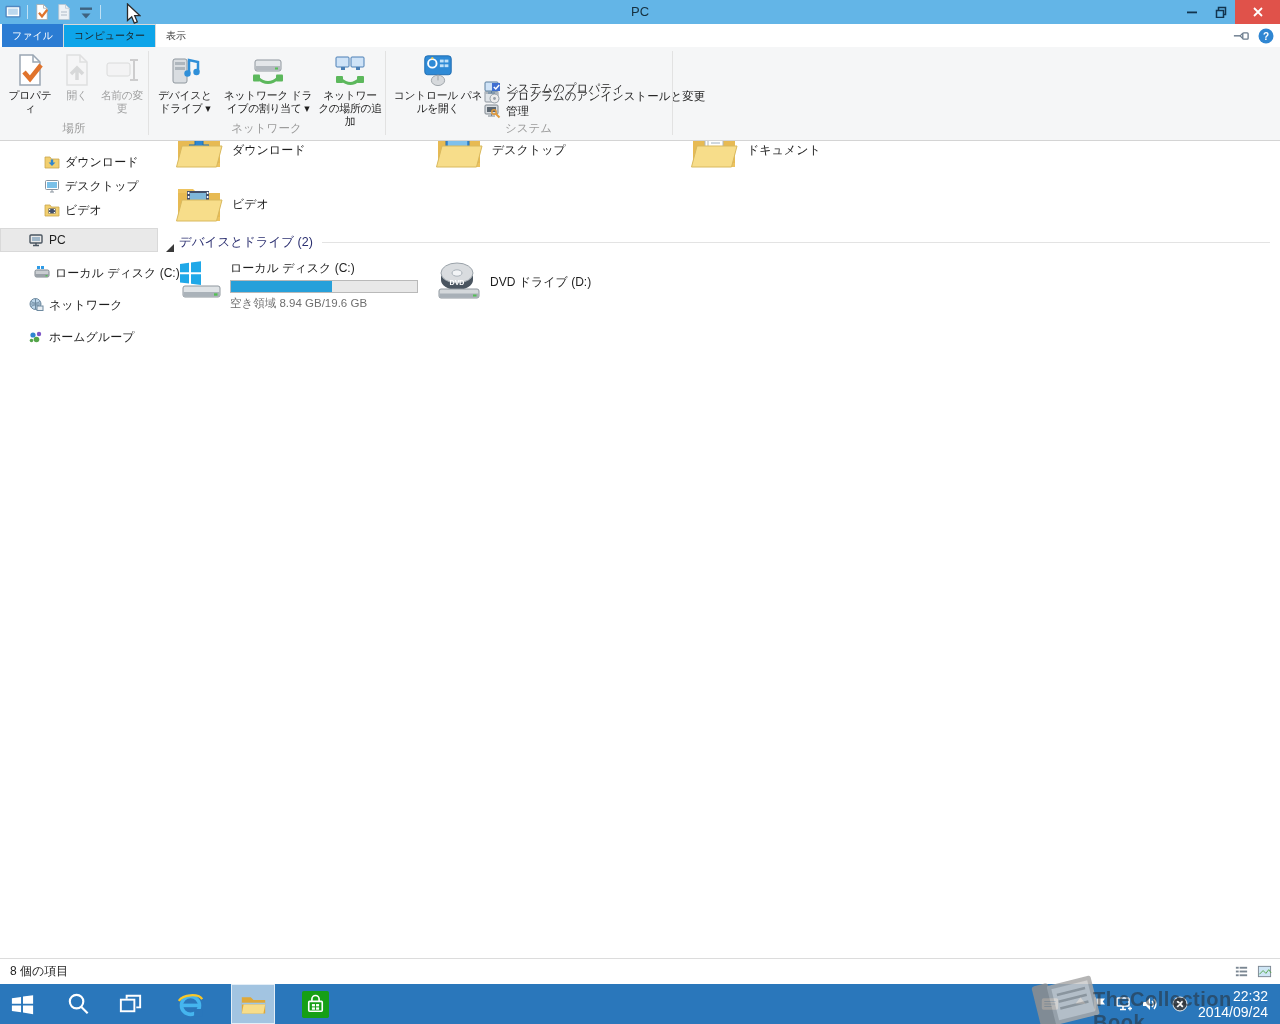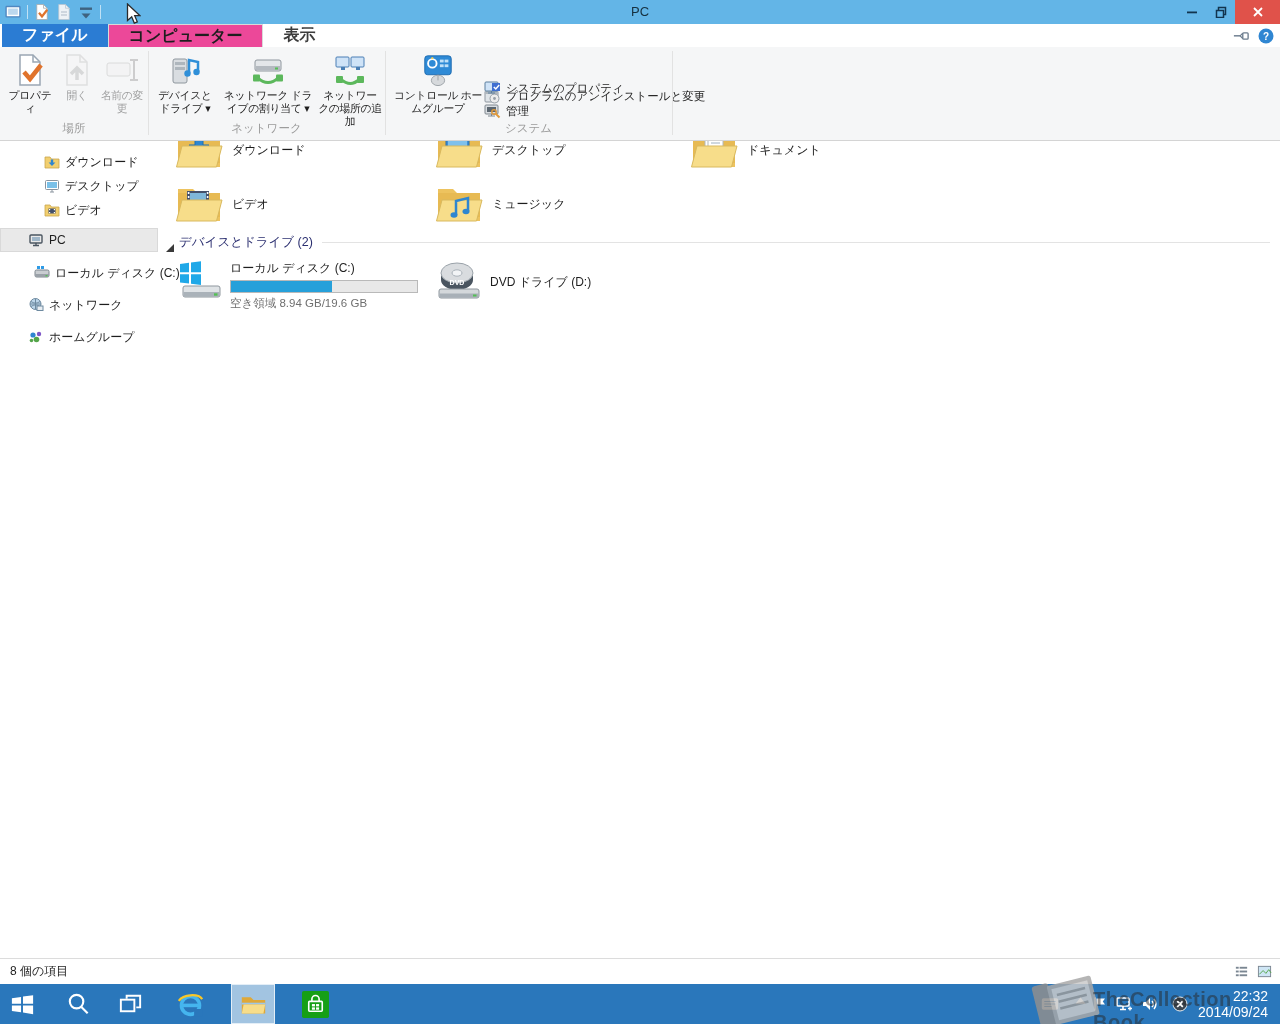--- a/index.html
+++ b/index.html
@@ -12,23 +12,23 @@
   .qsep{width:1px;height:14px;background:rgba(255,255,255,.6);margin:0 3px;}
   .wtitle{position:absolute;left:0;top:0;width:100%;height:24px;line-height:24px;text-align:center;
           font-size:13px;color:#16303f;}
   .wcontrols{position:absolute;right:0;top:0;height:24px;display:flex;z-index:2;}
   .wbtn{width:29px;height:24px;display:flex;align-items:center;justify-content:center;}
   .wbtn.close{width:45px;background:#e0524a;}
   .wbtn svg{width:12px;height:12px;}
   
   .tabrow{position:absolute;left:0;top:24px;width:1280px;height:23px;background:#fff;z-index:25;}
   .tabs{display:flex;height:23px;align-items:stretch;}
-  .tab{padding:0 20px;display:flex;align-items:center;font-size:16px;color:#3c3c3c;font-weight:bold;}
+  .tab{padding:0 10px;display:flex;align-items:center;font-size:10px;color:#3c3c3c;}
   .tab.t-file{background:#2b7cd3;color:#fff;margin-left:2px;}
-  .tab.t-active{background:#ec4899;border:1px solid #d9d9d9;border-bottom:none;color:#1e1e1e;}
+  .tab.t-active{background:#0ea5e9;border:1px solid #d9d9d9;border-bottom:none;color:#1e1e1e;}
   .tabright{position:absolute;right:6px;top:4px;display:flex;gap:9px;align-items:center;}
   .tabright .ticon{width:16px;height:16px;}
   
   .ribbon{position:absolute;left:0;top:47px;width:1280px;height:93px;background:#f5f6f7;
           border-bottom:1px solid #d4d4d4;z-index:20;}
   .rgroup{position:absolute;top:0;height:92px;}
   .rgsep{position:absolute;top:4px;height:84px;width:1px;background:#e2e2e2;}
   .rbtn{position:absolute;top:4px;display:flex;flex-direction:column;align-items:center;}
   .rbtn .ric{height:38px;width:38px;display:flex;align-items:center;justify-content:center;}
   .rbtn .ric svg{width:34px;height:34px;}
@@ -242,21 +242,21 @@
               <circle cx="12" cy="11" r="4.5" fill="none" stroke="#fff" stroke-width="2"></circle>
               <path d="M12 6.5v-2" stroke="#ffd24a" stroke-width="2"></path>
               <rect x="20" y="7" width="4" height="3" fill="#bfe0f8"></rect>
               <rect x="25" y="7" width="4" height="3" fill="#bfe0f8"></rect>
               <rect x="20" y="12" width="4" height="3" fill="#bfe0f8"></rect>
               <rect x="25" y="12" width="4" height="3" fill="#bfe0f8"></rect>
               <ellipse cx="18" cy="29" rx="7" ry="5.5" fill="#d6d9dc" stroke="#9aa0a6"></ellipse>
               <path d="M18 24v5" stroke="#9aa0a6"></path>
             </svg>
           </span>
-          <span class="rlabel">コントロール ホームグループ</span>
+          <span class="rlabel">コントロール パネルを開く</span>
         </div>
         <div class="rsmall" style="left: 99px; top: 8px; margin-top: 32px;">
           <span class="rsic"><svg xmlns="http://www.w3.org/2000/svg" viewBox="0 0 17 17" width="100%" height="100%">
               <rect x="1" y="3" width="13" height="11" rx="1" fill="#dfe4e8" stroke="#8f97a0"></rect>
               <rect x="1" y="3" width="13" height="3" fill="#aeb6bd"></rect>
               <circle cx="10.5" cy="10.5" r="4.5" fill="#ececec" stroke="#98a0a8"></circle>
               <circle cx="10.5" cy="10.5" r="1.4" fill="#98a0a8"></circle>
             </svg></span>
           <span>プログラムのアンインストールと変更</span>
         </div>
@@ -435,31 +435,20 @@
               <rect x="12.8" y="16" width="1.6" height="2"></rect>
               <rect x="12.8" y="20" width="1.6" height="2"></rect>
               <rect x="31.8" y="12" width="1.6" height="2"></rect>
               <rect x="31.8" y="16" width="1.6" height="2"></rect>
               <rect x="31.8" y="20" width="1.6" height="2"></rect>
             </g>
             <path d="M1.5 41L7 20h40l-5.5 21z" fill="#f7dd8a" stroke="#d9b95e" stroke-width="1"></path>
           </svg></span>
         <span class="tile-label">ビデオ</span>
       </div>
-      <div class="tile" style="left: 277px; top: 131px;">
-        <span class="tile-ic"><svg xmlns="http://www.w3.org/2000/svg" viewBox="0 0 48 48" width="100%" height="100%">
-            <path d="M3 9h15l4 4h23v28H3z" fill="#edc35f"></path>
-            <path d="M3 13h42v24H3z" fill="#dca93f" opacity=".35"></path>
-            <path d="M1.5 41L7 20h40l-5.5 21z" fill="#f7dd8a" stroke="#d9b95e" stroke-width="1"></path>
-            <path d="M21 35V21l12-3v13" stroke="#2e86d0" stroke-width="2.5" fill="none"></path>
-            <ellipse cx="19" cy="35" rx="3.5" ry="2.8" fill="#2e86d0"></ellipse>
-            <ellipse cx="31" cy="31.5" rx="3.5" ry="2.8" fill="#2e86d0"></ellipse>
-          </svg></span>
-        <span class="tile-label">ミュージック</span>
-      </div>
     </div>
 
   <div class="statusbar">
     <span class="scount">8 個の項目</span>
     <div class="view-btns">
       <span class="vicon"><svg xmlns="http://www.w3.org/2000/svg" viewBox="0 0 16 16" width="100%" height="100%">
             <g fill="#7a8692">
               <rect x="2" y="3" width="3" height="2"></rect>
               <rect x="6" y="3" width="8" height="2"></rect>
               <rect x="2" y="7" width="3" height="2"></rect>

